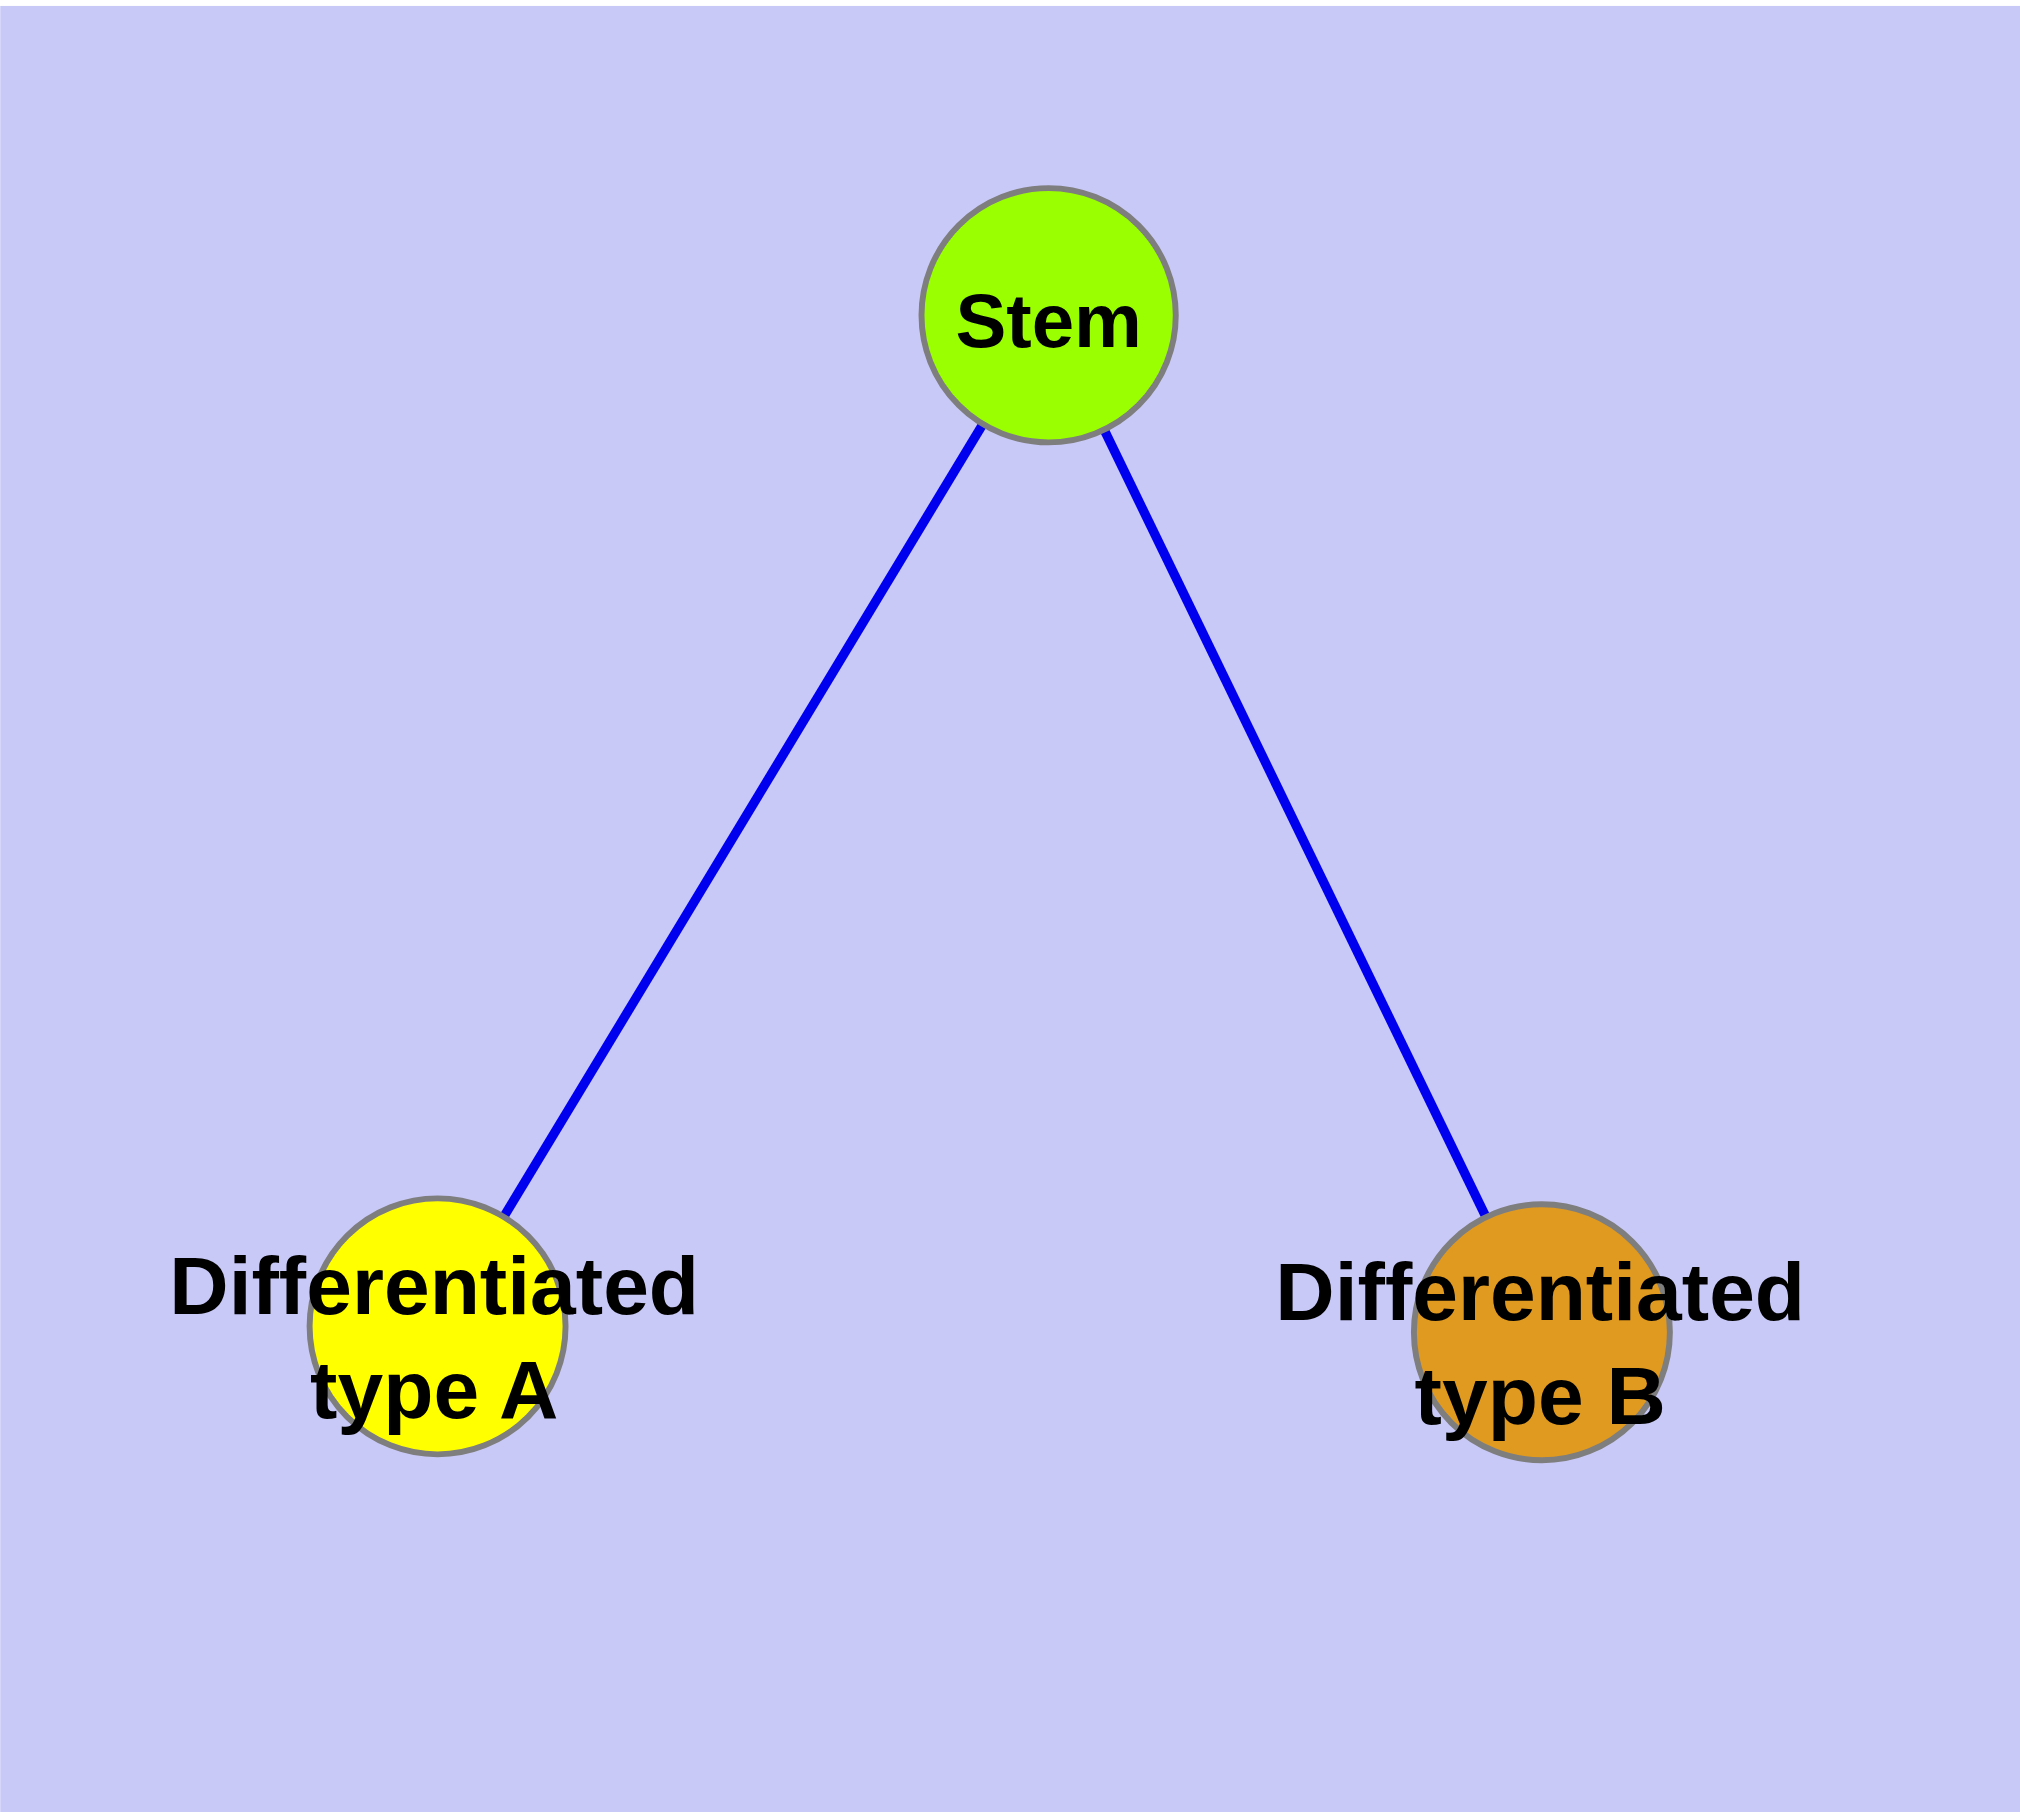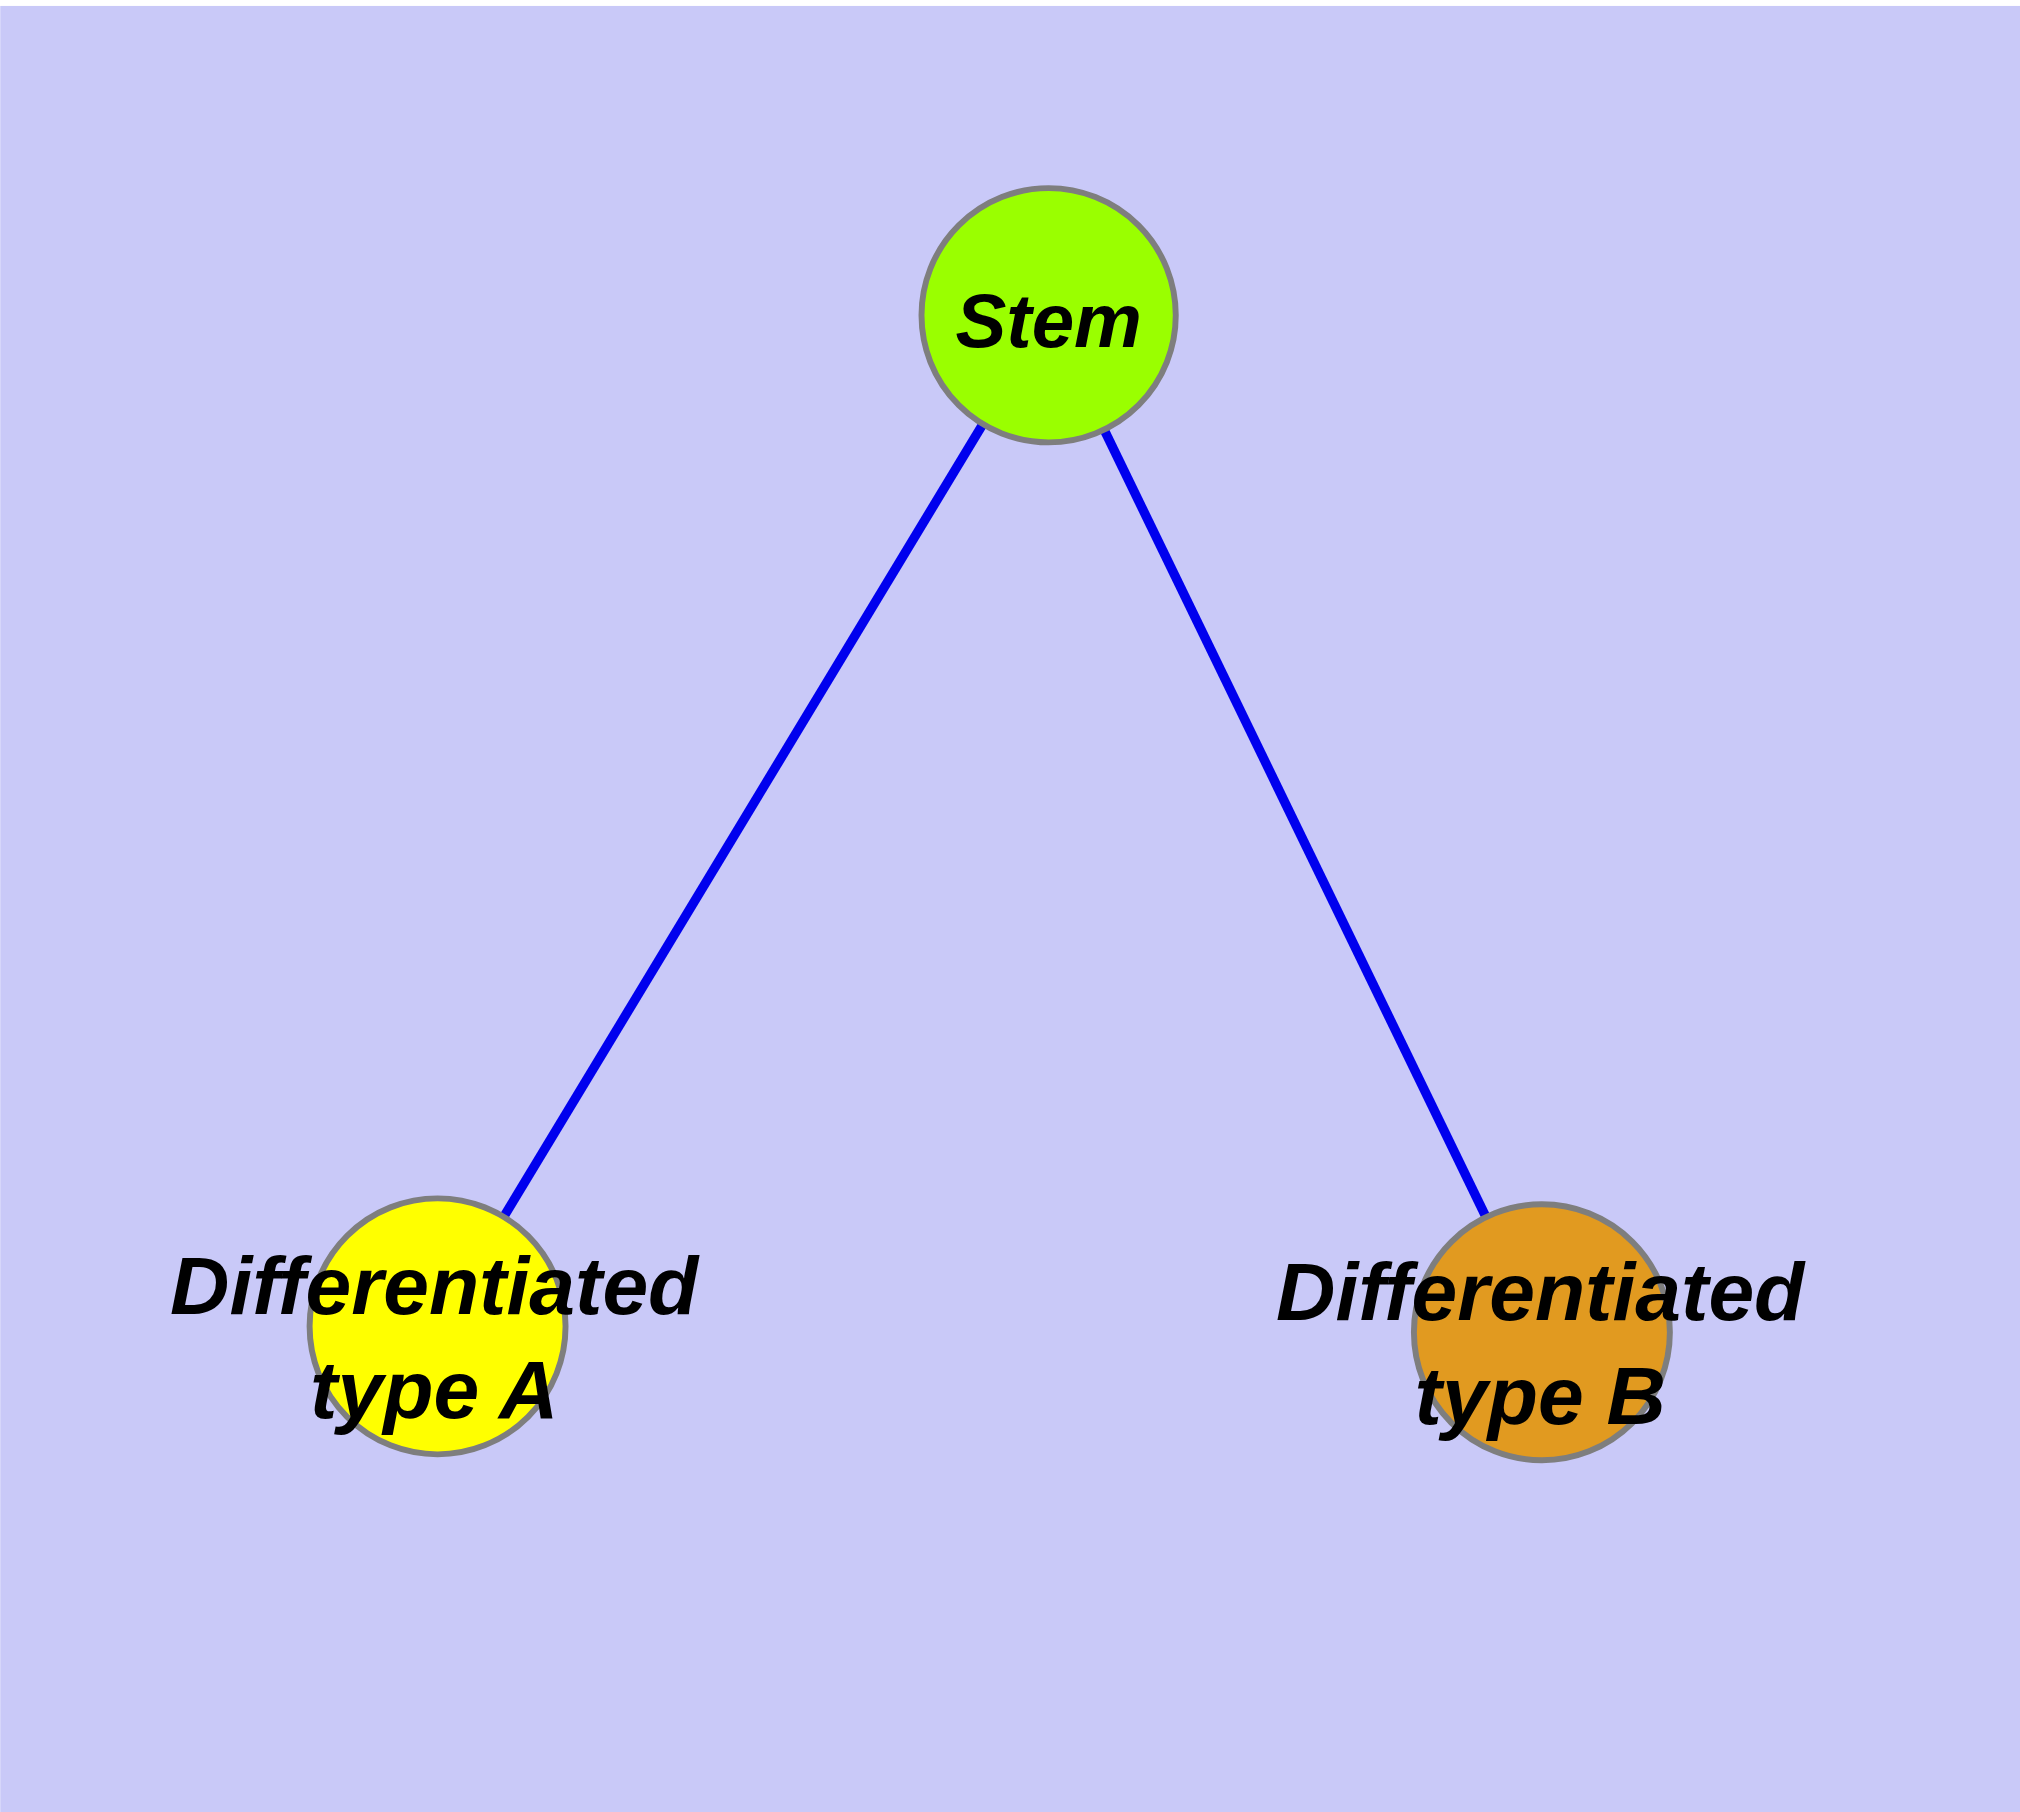--- a/index.html
+++ b/index.html
@@ -7,21 +7,20 @@
     padding: 0;
     background: #ffffff;
     width: 2021px;
     height: 1812px;
     overflow: hidden;
   }
   .canvas-wrap {
     position: relative;
     width: 1644px;
     height: 1812px;
-    font-style: italic;
   }
   svg.graph {
     position: absolute;
     top: 0;
     left: 0;
     display: block;
   }
   .node-label {
     font-family: "Liberation Sans", sans-serif;
     font-weight: bold;

